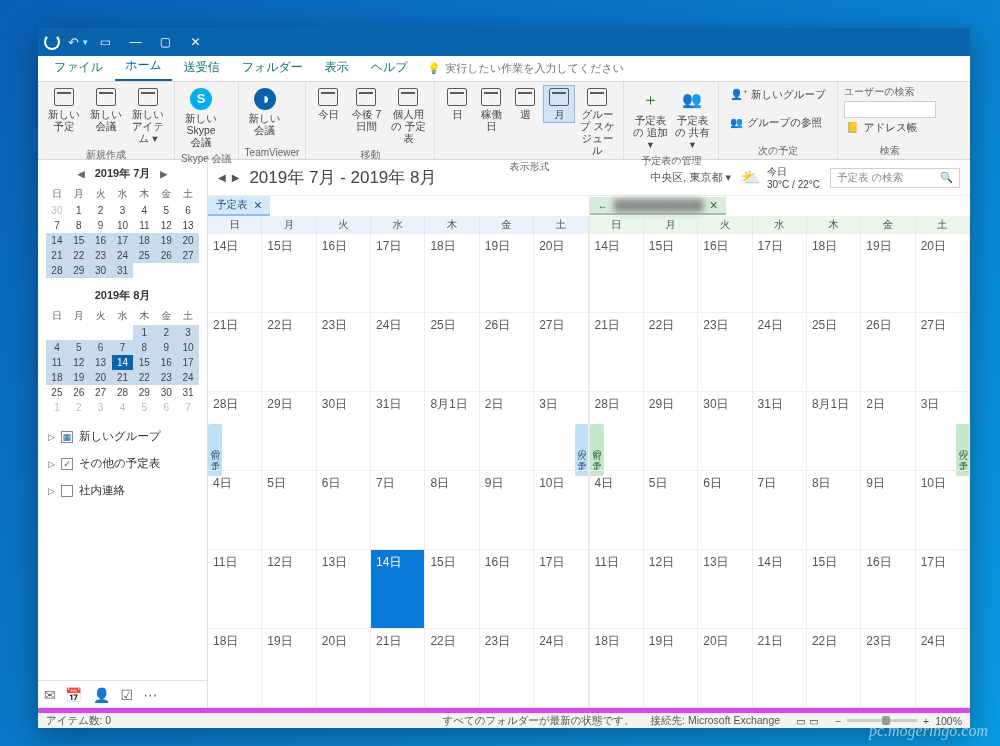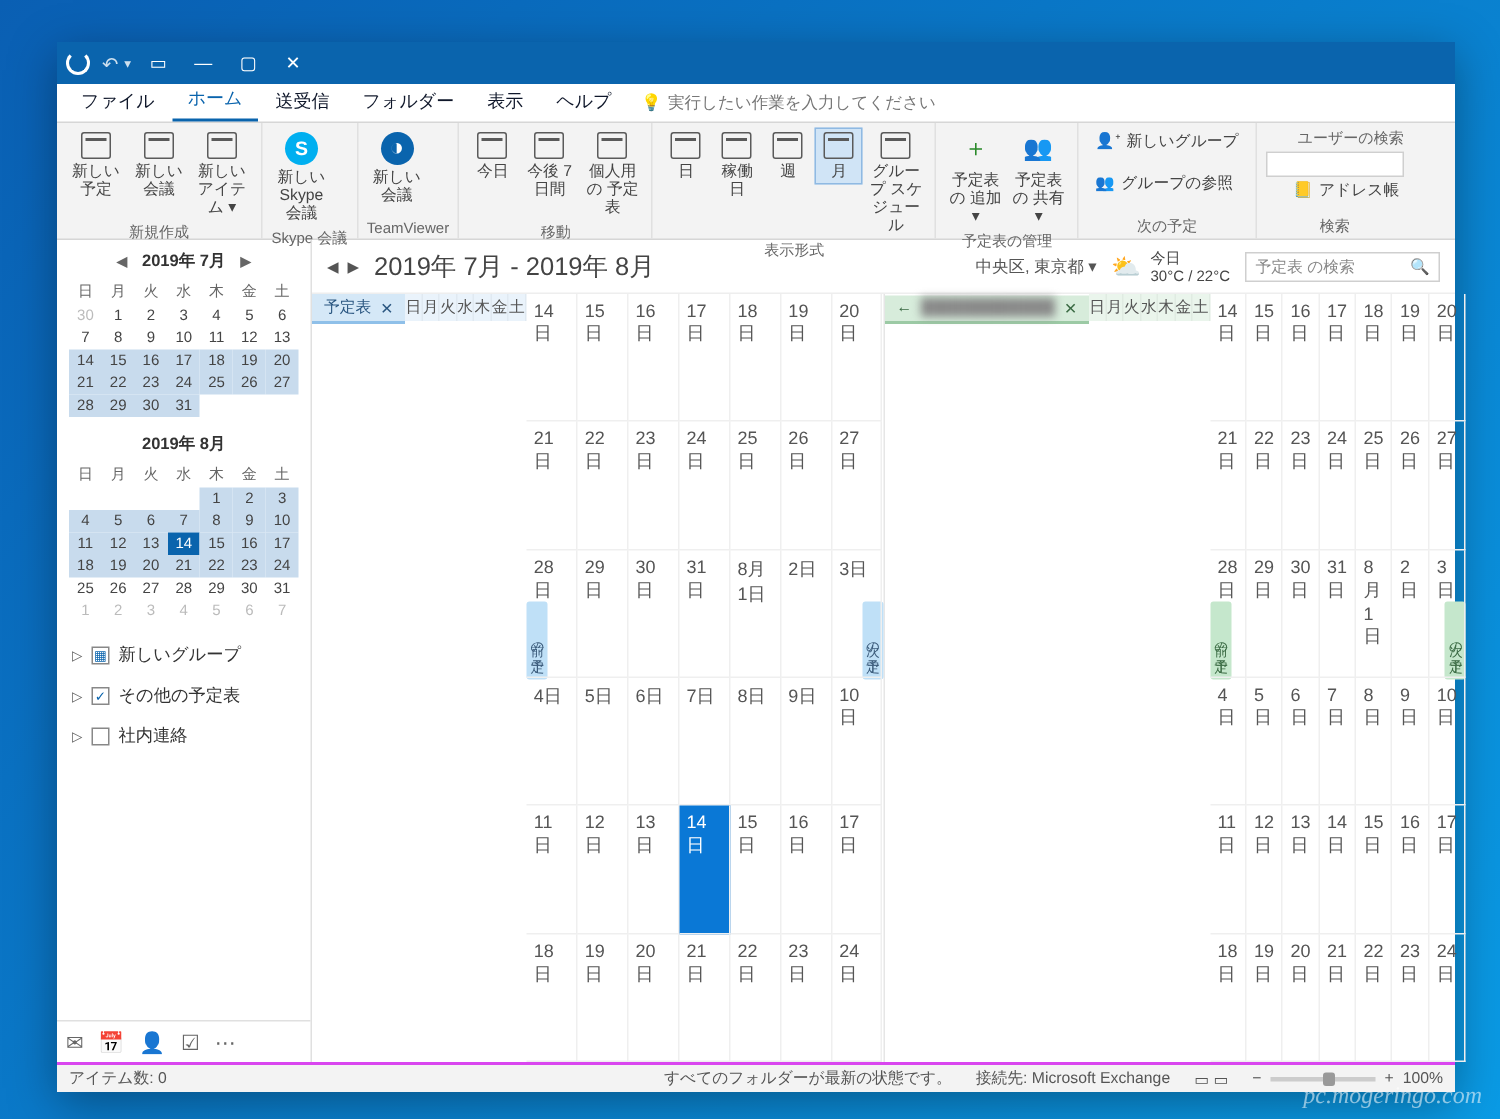--- a/index.html
+++ b/index.html
@@ -5,21 +5,21 @@
 * { margin: 0; padding: 0; box-sizing: border-box; font-family: "Meiryo UI", "Yu Gothic UI", sans-serif; }
 body { background: linear-gradient(135deg, #0a5fb3, #0a9be5); width: 1000px; height: 746px; overflow: hidden; }
 .window { position: absolute; left: 38px; top: 28px; width: 932px; height: 700px; background: #fff; box-shadow: 0 8px 30px rgba(0,0,0,0.35); display: flex; flex-direction: column; font-size: 11px; }
 .titlebar { height: 28px; background: #0a64ad; color: #fff; display: flex; align-items: center; padding: 0 6px; }
 .titlebar .sync { width: 16px; height: 16px; border: 2px solid #fff; border-radius: 50%; border-top-color: transparent; margin-right: 8px; }
 .titlebar .undo { font-size: 13px; opacity: .8; margin-right: 4px; }
 .titlebar .title { flex: 1; text-align: center; font-size: 12px; }
 .winbtns { display: flex; gap: 2px; }
 .winbtn { width: 28px; height: 20px; display: flex; align-items: center; justify-content: center; font-size: 12px; }
 .tabs { height: 26px; background: #fff; border-bottom: 1px solid #d6d6d6; display: flex; align-items: flex-end; padding: 0 6px; gap: 2px; color: #333; }
-.tab { padding: 5px 10px 5px; font-size: 12px; color: #0f172a; cursor: pointer; }
+.tab { padding: 5px 10px 5px; font-size: 12px; color: #0f766e; cursor: pointer; }
 .tab.active { color: #0a64ad; border-bottom: 2px solid #0a64ad; }
 .tell { display: flex; align-items: center; gap: 4px; color: #777; font-size: 11px; padding: 5px 8px; }
 .ribbon { height: 78px; background: #f3f3f3; border-bottom: 1px solid #d6d6d6; display: flex; }
 .grp { border-right: 1px solid #e0e0e0; padding: 3px 6px 1px; display: flex; flex-direction: column; }
 .grp-body { flex: 1; display: flex; align-items: flex-start; gap: 2px; }
 .grp-label { text-align: center; font-size: 10px; color: #666; padding-top: 1px; }
 .rb { width: 40px; display: flex; flex-direction: column; align-items: center; text-align: center; font-size: 10.5px; color: #444; padding: 2px 1px; line-height: 1.15; cursor: pointer; border: 1px solid transparent; }
 .rb.sm { width: 32px; }
 .rb.wide { width: auto; min-width: 64px; align-items: flex-start; text-align: left; padding: 2px 4px; }
 .rb.selected { background: #d0e4f6; border: 1px solid #8fb9e2; }
@@ -46,36 +46,36 @@
 .chk { width: 12px; height: 12px; border: 1px solid #888; display: inline-flex; align-items: center; justify-content: center; font-size: 9px; color: #0a64ad; }
 .navbar { height: 28px; border-top: 1px solid #e0e0e0; display: flex; align-items: center; padding: 0 6px; gap: 10px; color: #666; font-size: 14px; }
 .main { flex: 1; display: flex; flex-direction: column; min-width: 0; }
 .main-head { height: 36px; display: flex; align-items: center; padding: 0 10px; gap: 10px; border-bottom: 1px solid #eee; }
 .mh-arrows { color: #555; font-size: 10px; display: flex; gap: 6px; }
 .mh-title { font-size: 17px; color: #444; flex: 1; }
 .mh-loc { font-size: 11px; color: #555; display: flex; align-items: center; gap: 4px; text-align: center; }
 .mh-weather { display: flex; align-items: center; gap: 6px; font-size: 10px; color: #444; }
 .mh-search { width: 130px; height: 20px; border: 1px solid #cfcfcf; padding: 0 6px; display: flex; align-items: center; font-size: 10.5px; color: #888; justify-content: space-between; }
 .cal-area { flex: 1; display: flex; min-height: 0; }
-.cal-pane { flex: 1; display: flex; flex-direction: row; border-right: 1px solid #e6e6e6; min-width: 0; }
+.cal-pane { flex: 1; display: flex; flex-direction: column; border-right: 1px solid #e6e6e6; min-width: 0; }
 .cal-tab { height: 20px; display: flex; align-items: center; }
 .cal-tab .tabchip { padding: 2px 8px; font-size: 10.5px; display: flex; align-items: center; gap: 6px; border-bottom: 2px solid; }
 .cal-tab .tabchip.blue { background: #d5e8f7; border-color: #8fc0e9; color: #2a5680; }
 .cal-tab .tabchip.green { background: #d7ecdb; border-color: #9ccaa5; color: #3a6a43; }
 .cal-dow { display: grid; grid-template-columns: repeat(7, 1fr); height: 18px; font-size: 10.5px; color: #555; }
 .cal-dow.blue { background: #eaf3fb; }
 .cal-dow.green { background: #eaf5ec; }
 .cal-dow div { display: flex; align-items: center; justify-content: center; border-right: 1px solid rgba(0,0,0,.04); }
 .cal-grid { flex: 1; display: grid; grid-template-rows: repeat(6, 1fr); grid-template-columns: repeat(7, 1fr); position: relative; }
 .cell { border-right: 1px solid #efefef; border-bottom: 1px solid #efefef; padding: 4px 5px; font-size: 12px; color: #555; position: relative; }
 .cell.today { background: #0a78d6; color: #fff; }
 .side-tag { position: absolute; width: 14px; height: 52px; writing-mode: vertical-rl; font-size: 9px; display: flex; align-items: center; justify-content: center; border-radius: 2px; color: #3a5a7a; }
 .side-tag.blue { background: #bfe0f7; }
 .side-tag.green { background: #c5e7cc; color: #3a6a43; }
-.status { height: 20px; background: #f3f3f3; border-top: 2px solid #d946ef; display: flex; align-items: center; padding: 0 8px; font-size: 10.5px; color: #555; gap: 16px; }
+.status { height: 20px; background: #f3f3f3; border-top: 5px solid #d946ef; display: flex; align-items: center; padding: 0 8px; font-size: 10.5px; color: #555; gap: 16px; }
 .status .spacer { flex: 1; }
 .zoom { display: flex; align-items: center; gap: 6px; }
 .zoom-track { width: 70px; height: 3px; background: #ccc; position: relative; }
 .zoom-track::after { content:""; position:absolute; left:50%; top:-3px; width:8px; height:9px; background:#999; border-radius:2px; }
 .watermark { position: absolute; right: 12px; bottom: 6px; color: rgba(255,255,255,.55); font-family: Georgia, serif; font-size: 16px; font-style: italic; }
 </style>
 </head>
 <body>
 
 <div class="window">
@@ -215,21 +215,21 @@
       </div>
       <div class="grp-body" style="margin-top:-2px;">
         <div class="rb wide" style="flex-direction:row;align-items:center;gap:4px;">
             <span>👥</span>
             <span>グループの参照</span>
           </div>
       </div>
       <div class="grp-label">次の予定</div>
     </div>
     <div class="grp" style="border-right:none;">
-      <div class="grp-body" style="flex-direction:column;gap:2px;align-items:flex-end;">
+      <div class="grp-body" style="flex-direction:column;gap:2px;align-items:flex-start;">
         <div style="font-size:10px;color:#666;">ユーザーの検索</div>
         <input class="srch-inp" placeholder="" style="">
         <div class="rb wide" style="flex-direction:row;align-items:center;gap:4px;padding:0 2px;">
             <span>📒</span>
             <span>アドレス帳</span>
           </div>
       </div>
       <div class="grp-label">検索</div>
     </div>
   </div>

